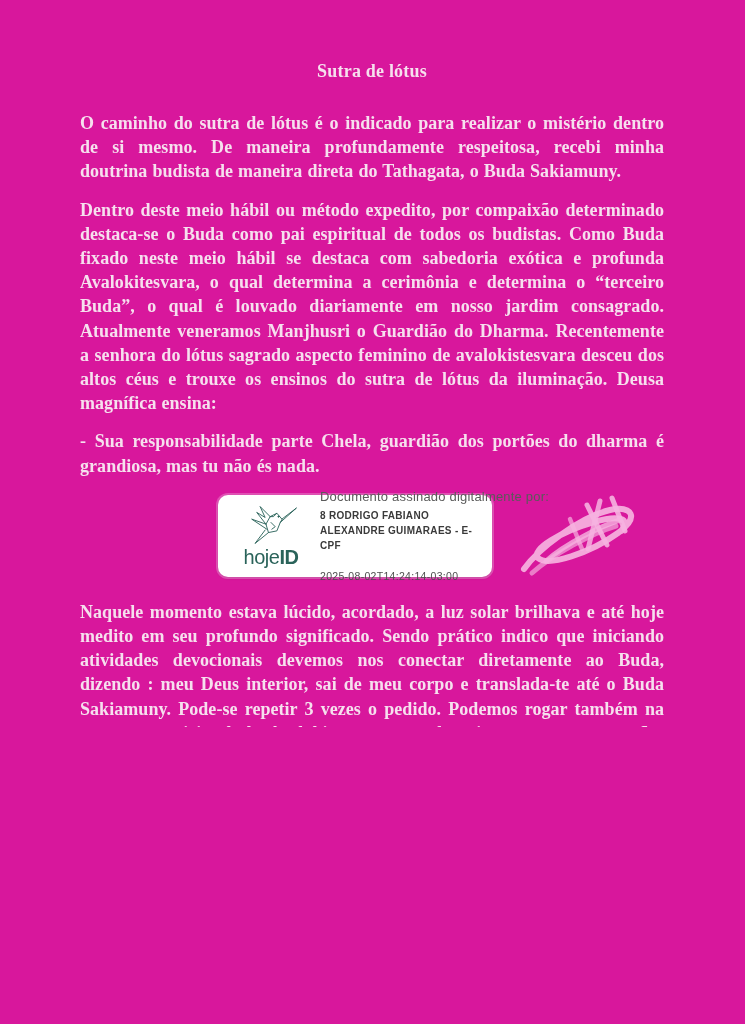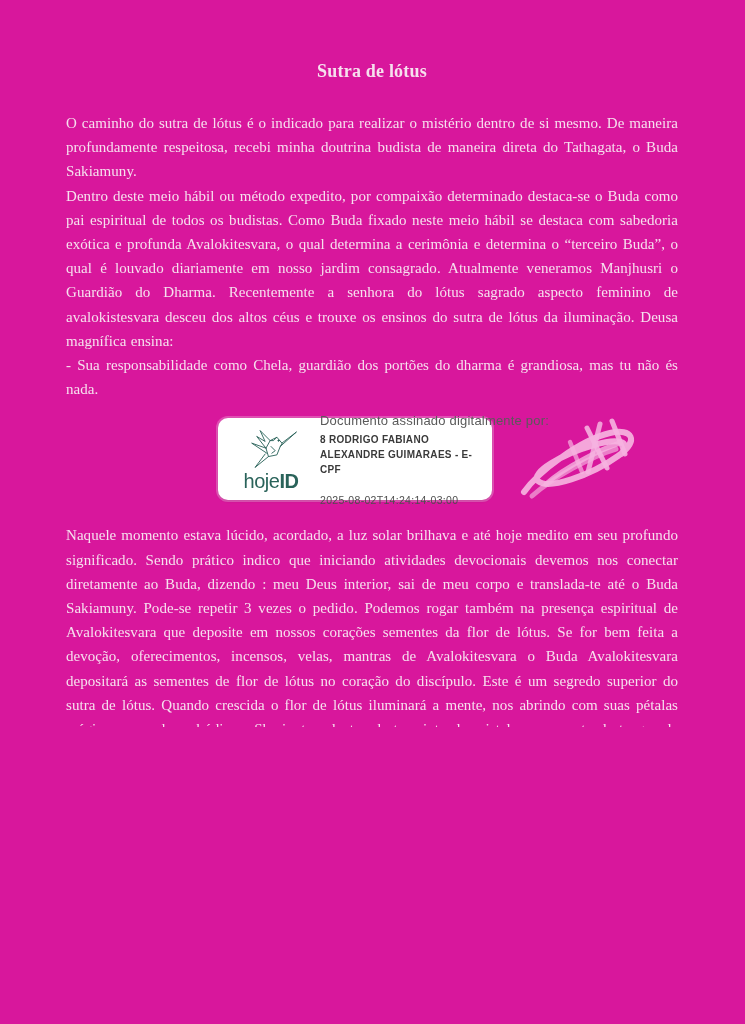--- a/index.html
+++ b/index.html
@@ -25,24 +25,24 @@
   .title{
     margin:0 0 29px 0;
     text-align:center;
     color:var(--ink);
     font-size:18px;
     font-weight:700;
     line-height:22px;
     letter-spacing:.2px;
   }
   .body-text p{
-    margin:0;
+    margin:14px;
     color:var(--ink);
-    font-size:15px;
-    font-weight:400;
+    font-size:18px;
+    font-weight:700;
     line-height:24.2px;
     text-align:justify;
     letter-spacing:.05px;
     word-spacing:.5px;
   }
   .signature-row{
     position:relative;
     height:84px;
     margin-top:17px;
     margin-bottom:21px;
@@ -116,21 +116,21 @@
 </head>
 <body>
 
 <div class="page">
 
   <h1 class="title">Sutra de lótus</h1>
 
   <div class="body-text">
     <p>O caminho do sutra de lótus é o indicado para realizar o mistério dentro de si mesmo. De maneira profundamente respeitosa, recebi minha doutrina budista de maneira direta do Tathagata, o Buda Sakiamuny.</p>
     <p>Dentro deste meio hábil ou método expedito, por compaixão determinado destaca-se o Buda como pai espiritual de todos os budistas. Como Buda fixado neste meio hábil  se destaca com sabedoria exótica e profunda Avalokitesvara, o qual determina a cerimônia e determina o “terceiro Buda”, o qual é louvado diariamente em nosso jardim consagrado. Atualmente veneramos Manjhusri o Guardião do Dharma.  Recentemente a senhora do lótus sagrado aspecto feminino de avalokistesvara desceu dos altos céus e trouxe  os ensinos do sutra de lótus da iluminação. Deusa magnífica ensina:</p>
-    <p>- Sua responsabilidade como Chela, guardião dos portões do dharma é grandiosa, mas tu não és nada.</p>
+    <p>- Sua responsabilidade parte Chela, guardião dos portões do dharma é grandiosa, mas tu não és nada.</p>
   </div>
 
   <div class="signature-row">
 
     <div class="stamp-card">
       <div class="logo-col">
         <svg width="56" height="42" viewBox="0 0 66 50" fill="none" stroke="#2a635a" stroke-width="1.1" stroke-linejoin="round" stroke-linecap="round">
           <path d="M46 18 L63 5"></path>
           <path d="M44 22 L63 5"></path>
           <path d="M46 18 L40 11 L32 15 L27 24 L30 34 L40 32 L44 22 Z"></path>

